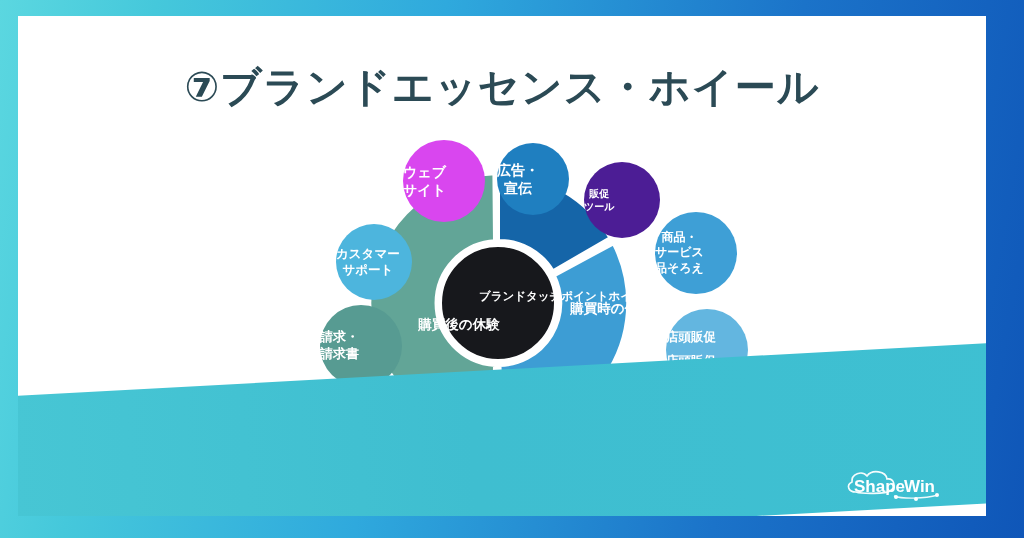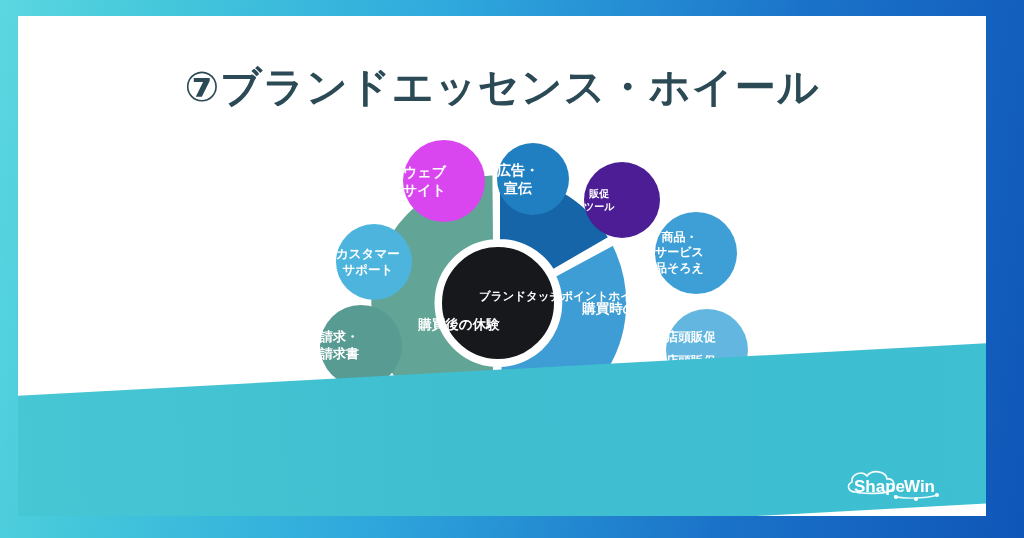--- a/index.html
+++ b/index.html
@@ -69,21 +69,21 @@
     position: absolute;
     color: #ffffff;
     font-size: 13.5px;
     font-weight: 700;
     line-height: 1.28;
     text-align: center;
     white-space: nowrap;
     pointer-events: none;
   }
   #seg-label-pre  { left: 463px; top: 210px; width: 140px; }
-  #seg-label-dur  { left: 560px; top: 284px; width: 90px; }
+  #seg-label-dur  { left: 548px; top: 284px; width: 90px; }
   #seg-label-post { left: 396px; top: 284px; width: 90px; margin-top: 16px; }
 
   #hub-label {
     position: absolute;
     left: 461px;
     top: 273px;
     width: 138px;
     color: #ffffff;
     font-size: 11.5px;
     font-weight: 700;

